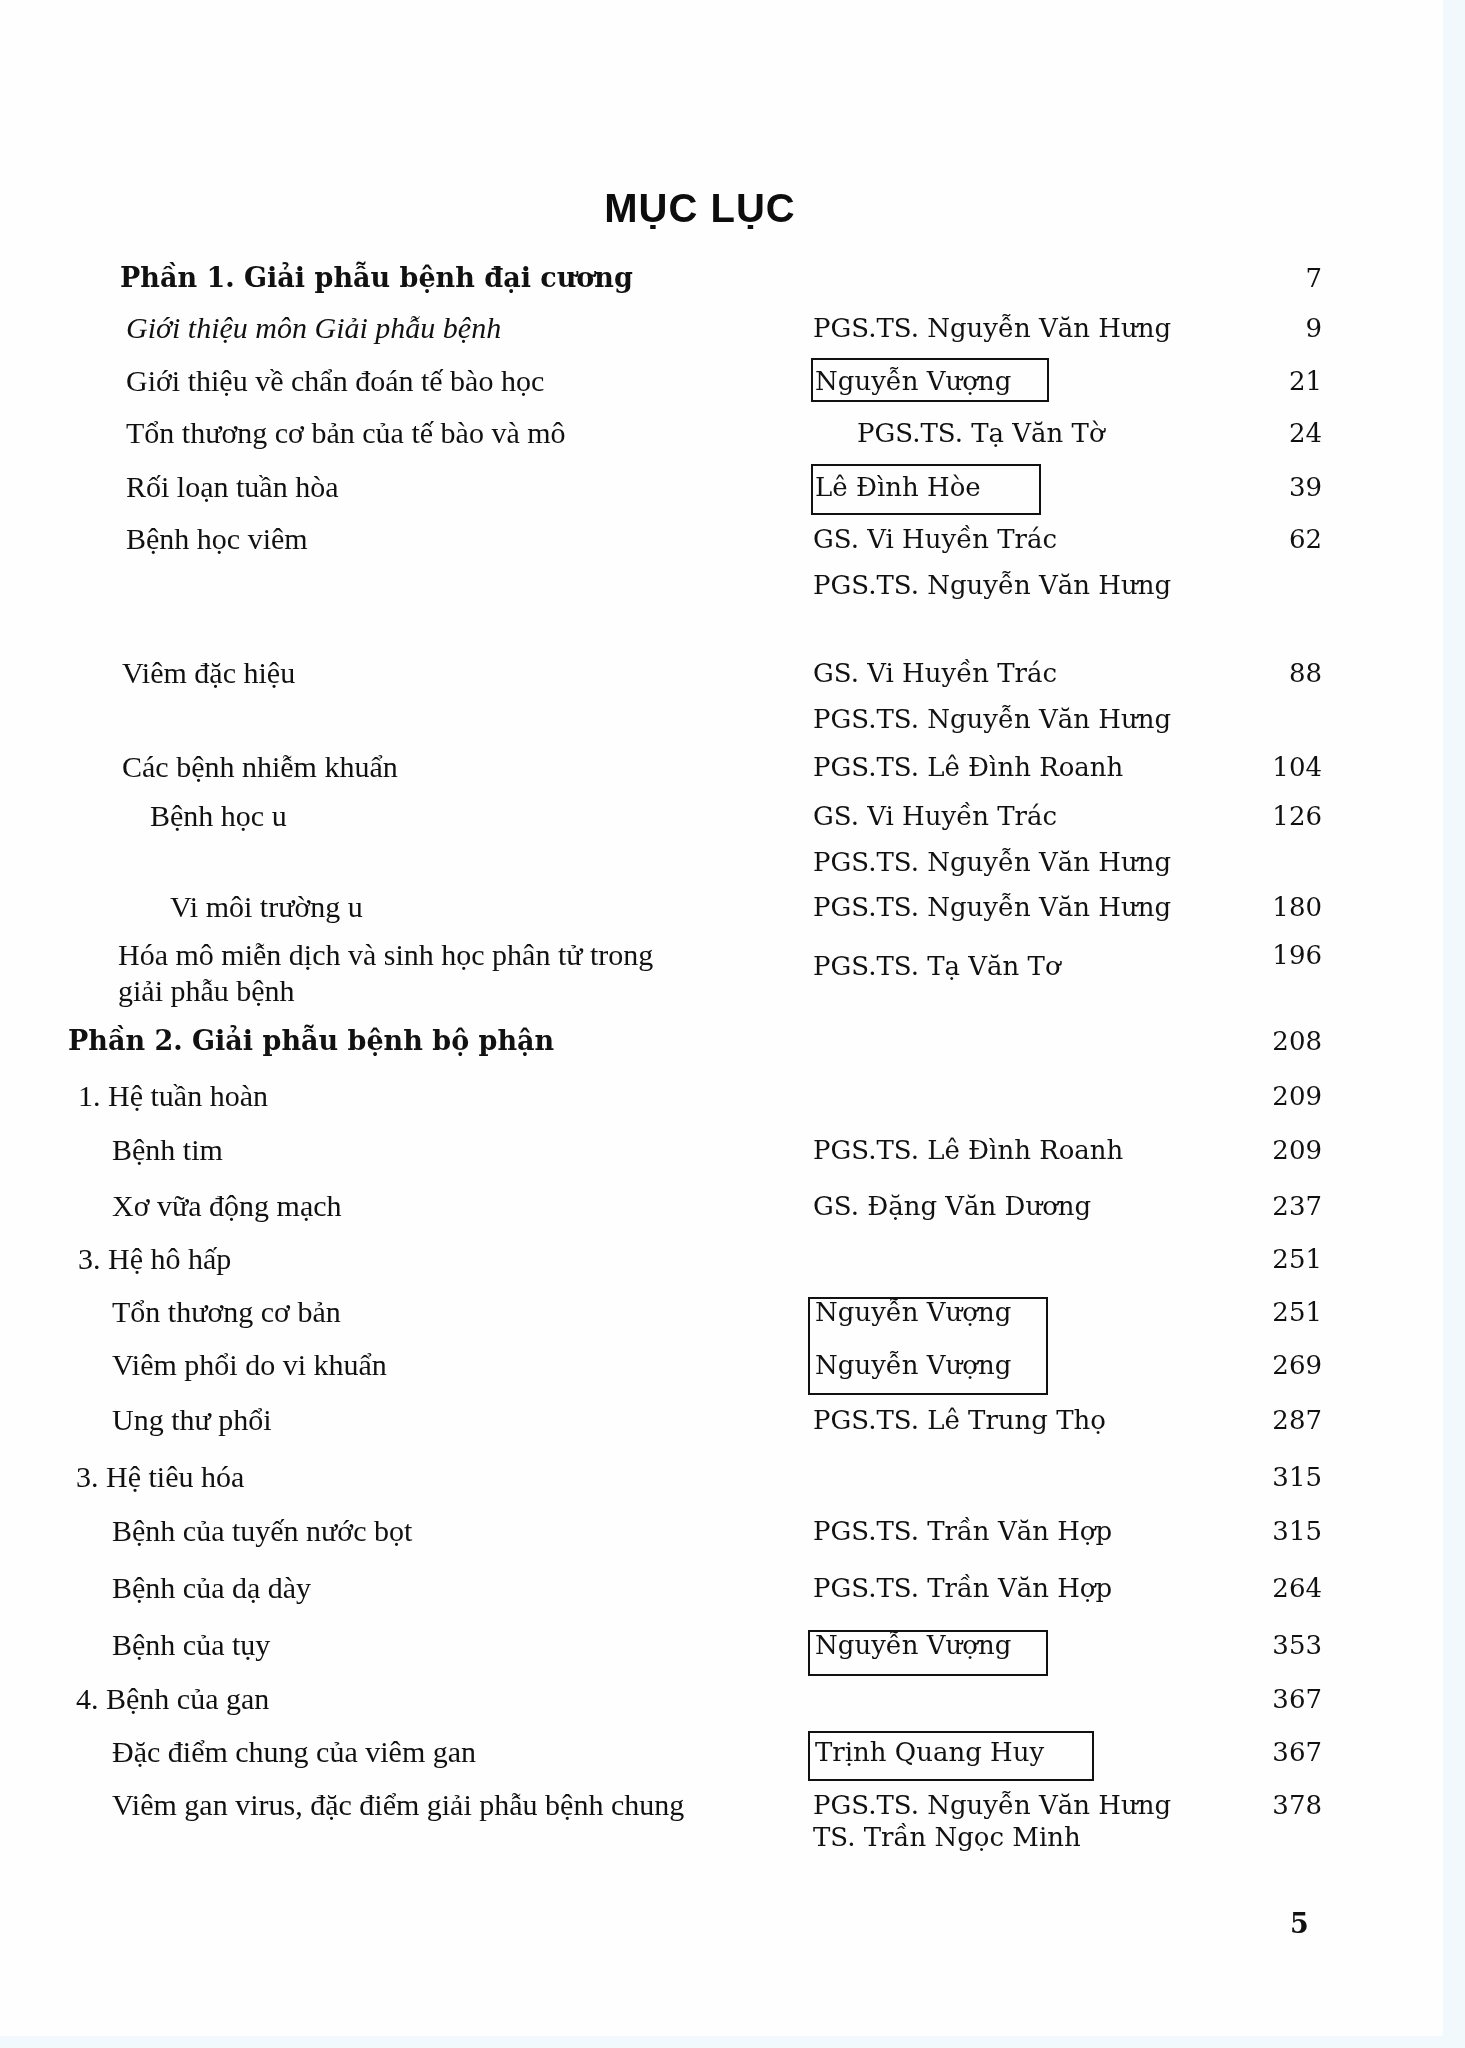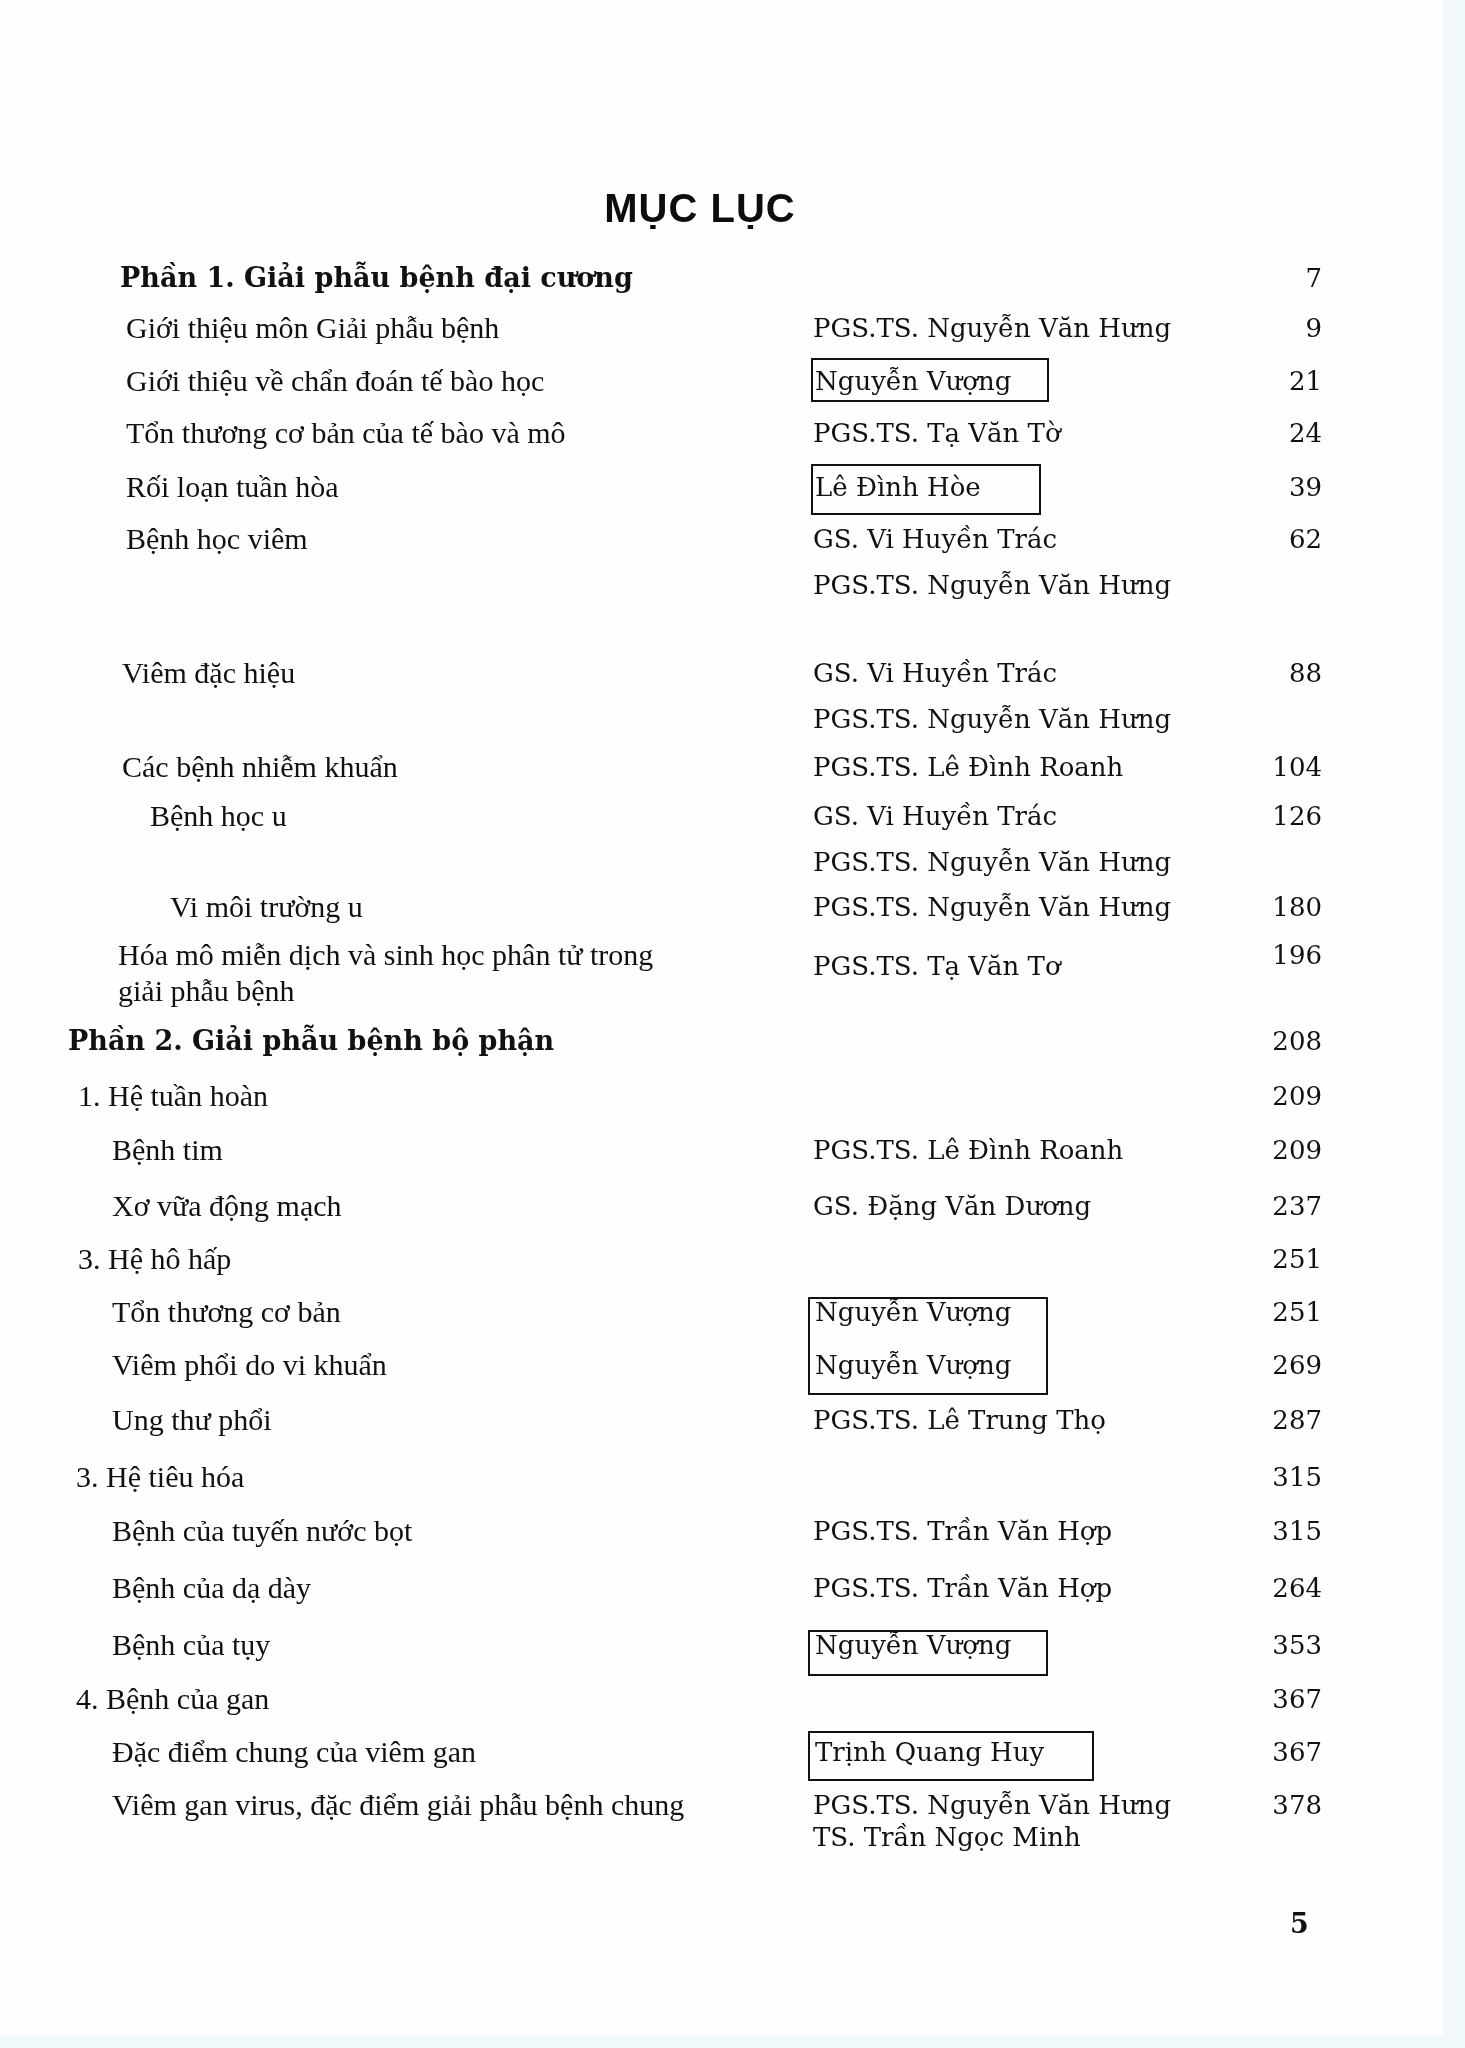--- a/index.html
+++ b/index.html
@@ -41,32 +41,32 @@
 <div class="edge-bottom"></div>
 
 <div class="title">MỤC LỤC</div>
 
 <div id="toc">
     <div class="row" style="top: 278px;">
       <span class="t part" style="left: 120px;">Phần 1. Giải phẫu bệnh đại cương</span>
       <span class="t p">7</span>
     </div>
     <div class="row" style="top: 328px;">
-      <span class="t" style="left: 126px;">Giới thiệu môn Giải phẫu bệnh</span>
+      <span class="t" style="left: 126px; font-style: italic;">Giới thiệu môn Giải phẫu bệnh</span>
       <span class="t a" style="top: 0px;">PGS.TS. Nguyễn Văn Hưng</span>
       <span class="t p">9</span>
     </div>
     <div class="row" style="top: 381px;">
       <span class="t" style="left: 126px;">Giới thiệu về chẩn đoán tế bào học</span>
       <span class="t a" style="top: 0px; left: 815px;">Nguyễn Vượng</span>
       <span class="t p">21</span>
     </div>
     <div class="row" style="top: 433px;">
       <span class="t" style="left: 126px;">Tổn thương cơ bản của tế bào và mô</span>
-      <span class="t a" style="top: 0px;">PGS.TS. Tạ Văn Tờ</span>
+      <span class="t a" style="top: 0px; margin-left: 44px;">PGS.TS. Tạ Văn Tờ</span>
       <span class="t p">24</span>
     </div>
     <div class="row" style="top: 487px;">
       <span class="t" style="left: 126px;">Rối loạn tuần hòa</span>
       <span class="t a" style="top: 0px; left: 815px;">Lê Đình Hòe</span>
       <span class="t p">39</span>
     </div>
     <div class="row" style="top: 539px;">
       <span class="t" style="left: 126px;">Bệnh học viêm</span>
       <span class="t a" style="top: 0px;">GS. Vi Huyền Trác</span>

